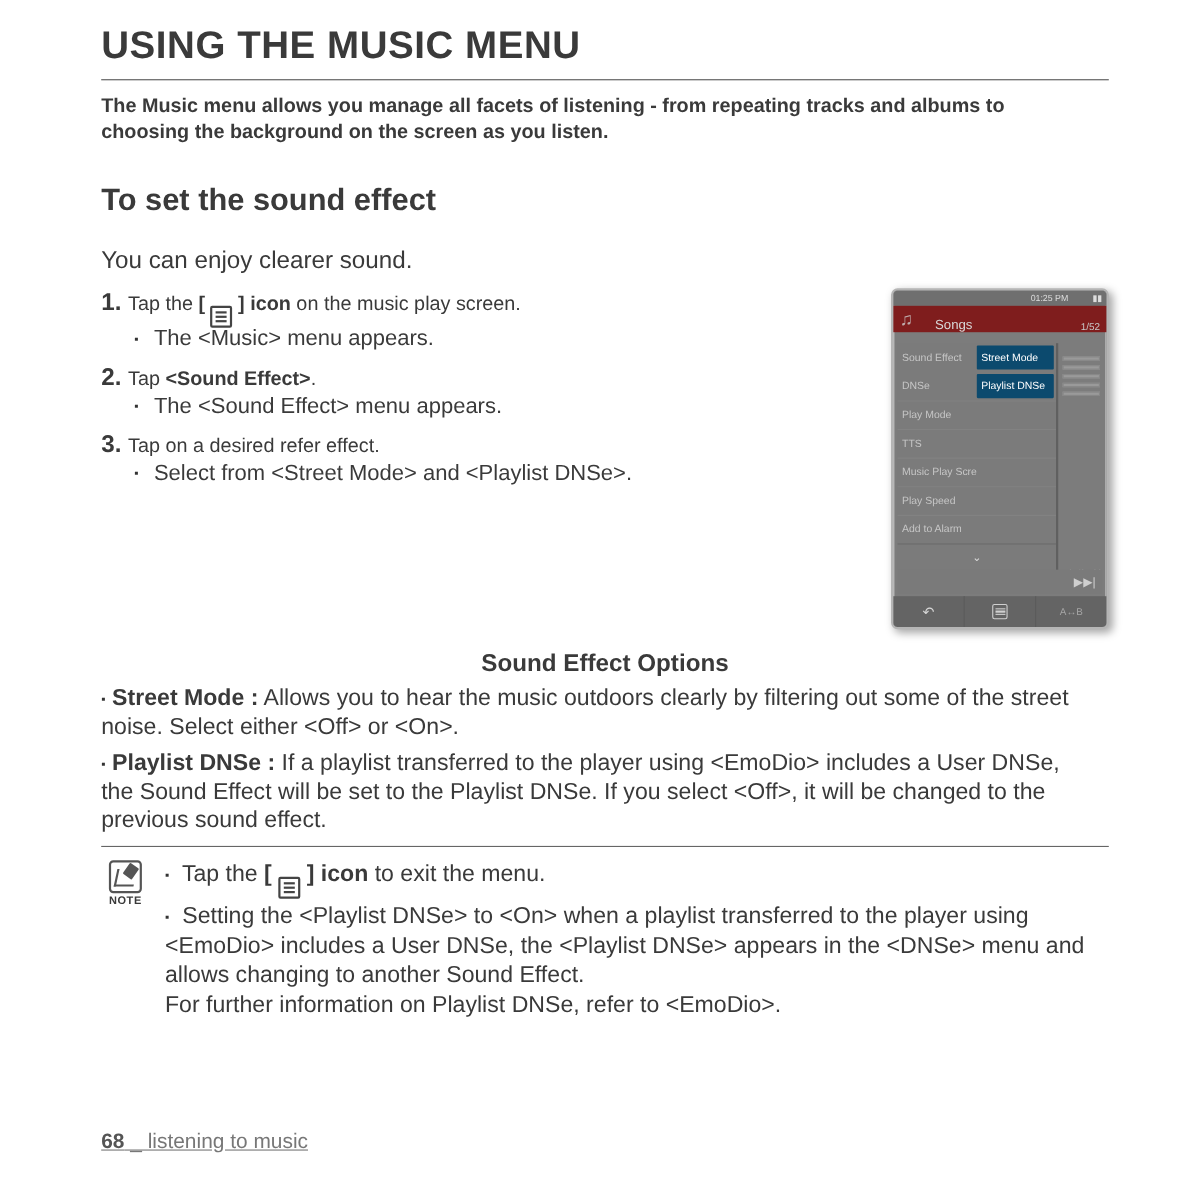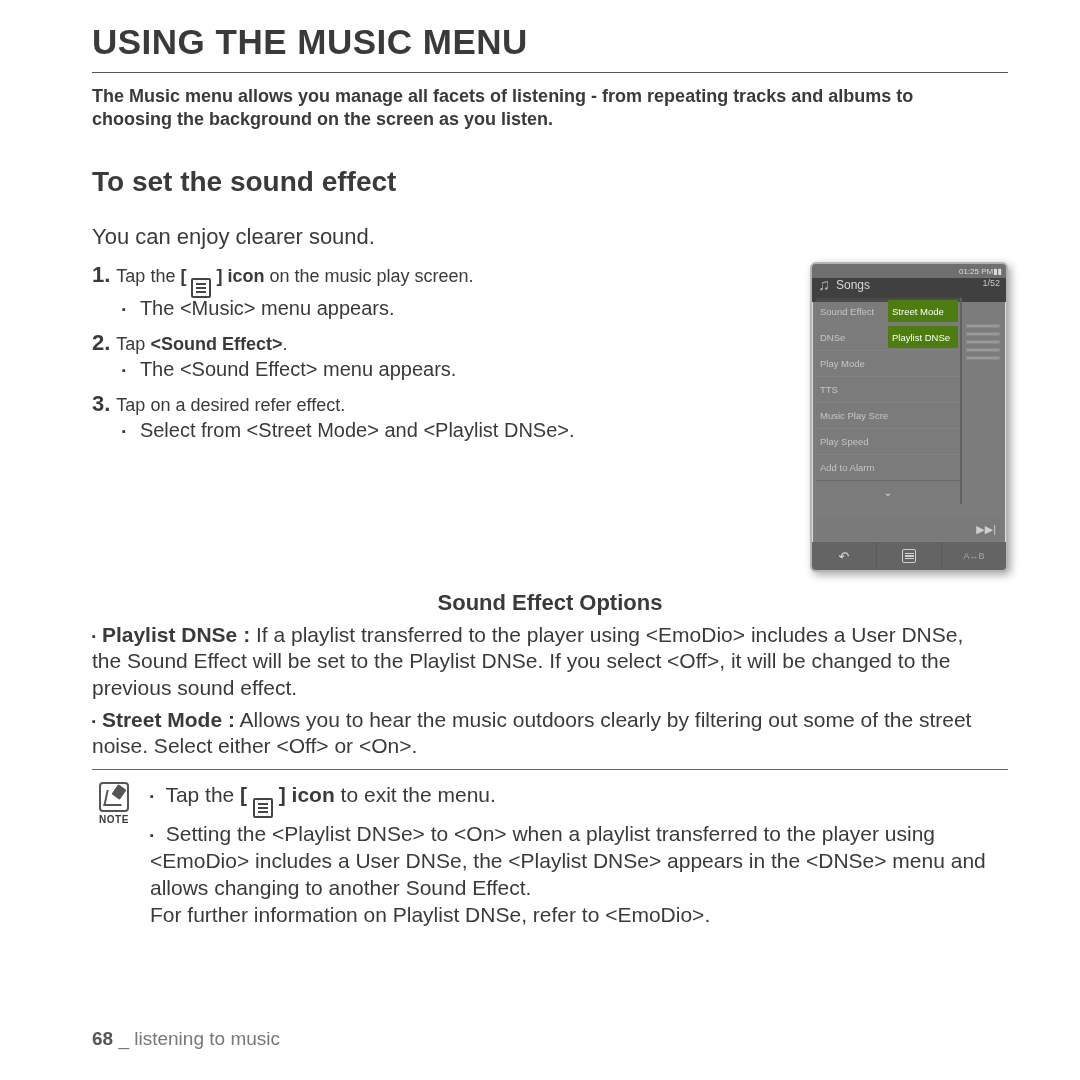--- a/index.html
+++ b/index.html
@@ -32,41 +32,41 @@
   .options li { font-size: 21px; line-height: 1.25; margin-bottom: 6px; }
   .hr { border: none; border-top: 1.2px solid #666; margin: 10px 0 12px; }
   .note-row { display: flex; align-items: flex-start; gap: 14px; max-width: 900px; }
   .note-badge { display: flex; flex-direction: column; align-items: center; width: 44px; flex: 0 0 44px; }
   .note-icon { width: 30px; height: 30px; border: 2px solid #555; border-radius: 4px; position: relative; background: #fff; }
   .note-icon::after { content: ""; position: absolute; left: 4px; bottom: 4px; width: 16px; height: 14px; border-left: 2px solid #555; border-bottom: 2px solid #555; transform: skewX(-12deg); }
   .note-icon::before { content: ""; position: absolute; right: 3px; top: 2px; width: 10px; height: 12px; background: #555; transform: rotate(35deg); border-radius: 1px; }
   .note-label { font-size: 10px; font-weight: bold; letter-spacing: 0.5px; margin-top: 2px; }
   .note-list { list-style: none; font-size: 21px; line-height: 1.28; }
   .note-list li { margin-bottom: 6px; }
-  .footer { position: absolute; left: 92px; bottom: 30px; font-size: 19px; color: #777; }
+  .footer { position: absolute; left: 92px; bottom: 30px; font-size: 19px; color: #777; text-decoration: underline; }
   .footer b { color: #555; font-weight: bold; }
 
   
   .device {
     flex: 0 0 198px; width: 198px; height: 310px;
     border-radius: 6px; border: 2px solid #b5b5b5;
     box-shadow: 3px 3px 8px rgba(0,0,0,0.35), inset 0 0 0 1px #ddd;
     overflow: hidden; font-size: 10px; color: #dcdcdc;
     background: #7c7c7c;
     position: relative;
   }
-  .dev-status { height: 14px; background: #6f6f6f; display: flex; justify-content: flex-end; align-items: center; padding: 0 4px; gap: 0; font-size: 8px; color: #ddd; }
-  .dev-title { height: 24px; display: flex; align-items: flex-start; gap: 0; padding: 0 6px; background: #404040; color: #d8d8d8; font-size: 12px; }
+  .dev-status { height: 14px; background: #6f6f6f; display: flex; justify-content: flex-end; align-items: center; padding: 0 4px; gap: 22px; font-size: 8px; color: #ddd; }
+  .dev-title { height: 24px; display: flex; align-items: flex-end; gap: 14px; padding: 0 6px; background: #7f1d1d; color: #d8d8d8; font-size: 12px; }
   .music-icon { width: 18px; height: 18px; position: relative; opacity: .8; }
   .music-icon::before { content: "♫"; font-size: 16px; color: #cfcfcf; position: absolute; left: 0; top: -2px; }
   .dev-title .count { margin-left: auto; font-size: 9px; color: #c8c8c8; }
-  .dev-popup { position: absolute; top: 34px; left: 4px; right: 44px; border-right: 2px solid #606060; background: rgba(120,120,120,.2); }
+  .dev-popup { position: absolute; top: 48px; left: 4px; right: 44px; border-right: 2px solid #606060; background: rgba(120,120,120,.2); }
   .dev-row { display: flex; height: 26px; align-items: center; font-size: 9.5px; }
   .dev-row .l { flex: 0 0 72px; padding-left: 4px; color: #c6c6c6; white-space: nowrap; overflow: hidden; }
-  .dev-row .r { flex: 1; height: 22px; margin: 2px 2px 2px 0; background: #4d7c0f; color: #fff; display: flex; align-items: center; padding-left: 4px; font-size: 9.5px; border-radius: 1px; }
+  .dev-row .r { flex: 1; height: 22px; margin: 2px 2px 2px 0; background: #0c4a6e; color: #fff; display: flex; align-items: center; padding-left: 4px; font-size: 9.5px; border-radius: 1px; }
   .dev-row.nor .r { background: transparent; color: transparent; }
   .dev-row.nor { border-top: 1px solid rgba(255,255,255,0.06); }
   .dev-scroll { height: 24px; display:flex; align-items:center; justify-content:center; border-top: 1px solid #6a6a6a; }
   .dev-bg-lines { position: absolute; right: 6px; top: 60px; width: 34px; display:flex; flex-direction:column; gap:4px; }
   .dev-bg-lines span { height: 4px; background: #9a9a9a; border: 1px solid #888; }
   .dev-time { position:absolute; right:4px; bottom:44px; font-size:8px; color:#c8c8c8; }
   .dev-controls { position:absolute; left:4px; right:4px; bottom:30px; height:22px; background:#7a7a7a; display:flex; justify-content:flex-end; align-items:center; padding:0 6px; color:#cfcfcf; font-size:11px; }
   .dev-nav { position:absolute; left:0; right:0; bottom:0; height:28px; background:#646464; display:flex; }
   .dev-nav div { flex:1; display:flex; align-items:center; justify-content:center; color:#d8d8d8; font-size:13px; border-right:1px solid #5a5a5a; }
   .dev-nav div:last-child{ border-right:none; color:#a6a6a6; font-size:9px; }
@@ -202,22 +202,22 @@
           </div>
         <div>
             <span>A↔B</span>
           </div>
       </div>
     </div>
   </div>
 
   <div class="options-head">Sound Effect Options</div>
   <ul class="options">
+    <li class="sq"><span class="bold">Street Mode :</span><span> Allows you to hear the music outdoors clearly by filtering out some of the street noise. Select either &lt;Off&gt; or &lt;On&gt;.</span></li>
     <li class="sq"><span class="bold">Playlist DNSe :</span><span> If a playlist transferred to the player using &lt;EmoDio&gt; includes a User DNSe, the Sound Effect will be set to the Playlist DNSe. If you select &lt;Off&gt;, it will be changed to the previous sound effect.</span></li>
-    <li class="sq"><span class="bold">Street Mode :</span><span> Allows you to hear the music outdoors clearly by filtering out some of the street noise. Select either &lt;Off&gt; or &lt;On&gt;.</span></li>
   </ul>
 
   <hr class="hr">
 
   <div class="note-row">
     <div class="note-badge">
       <div class="note-icon"></div>
       <div class="note-label">NOTE</div>
     </div>
     <ul class="note-list">

